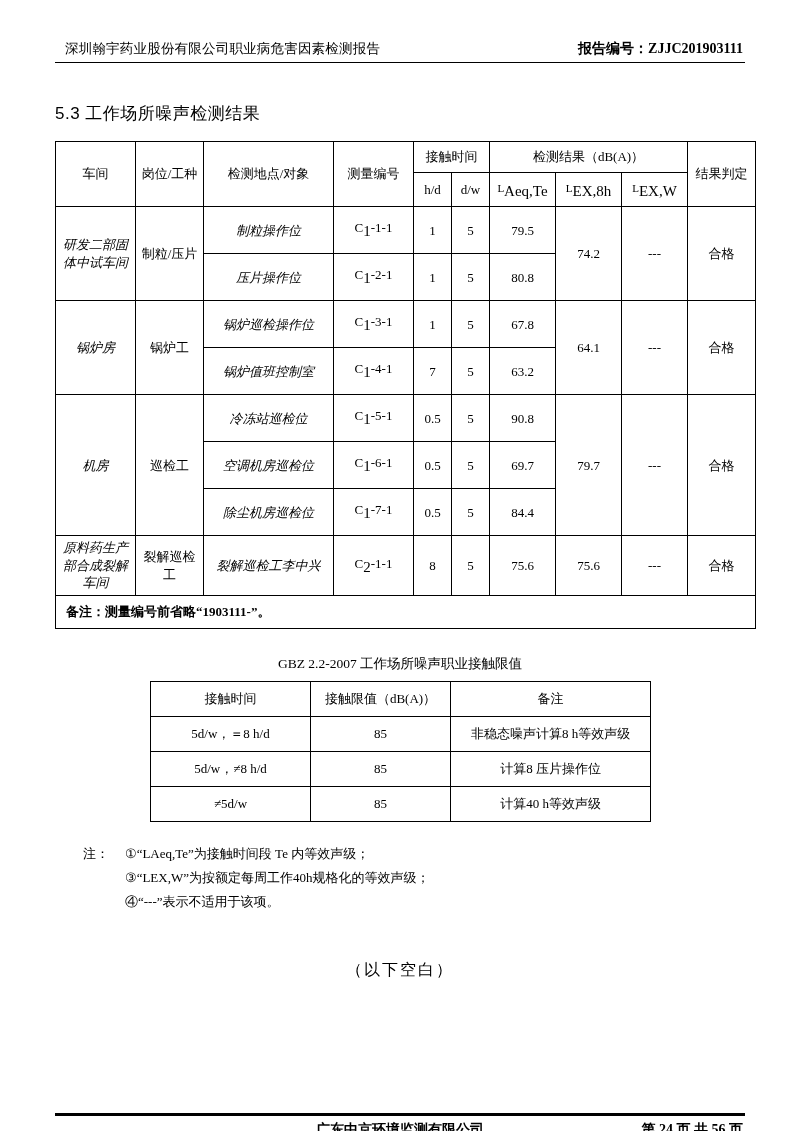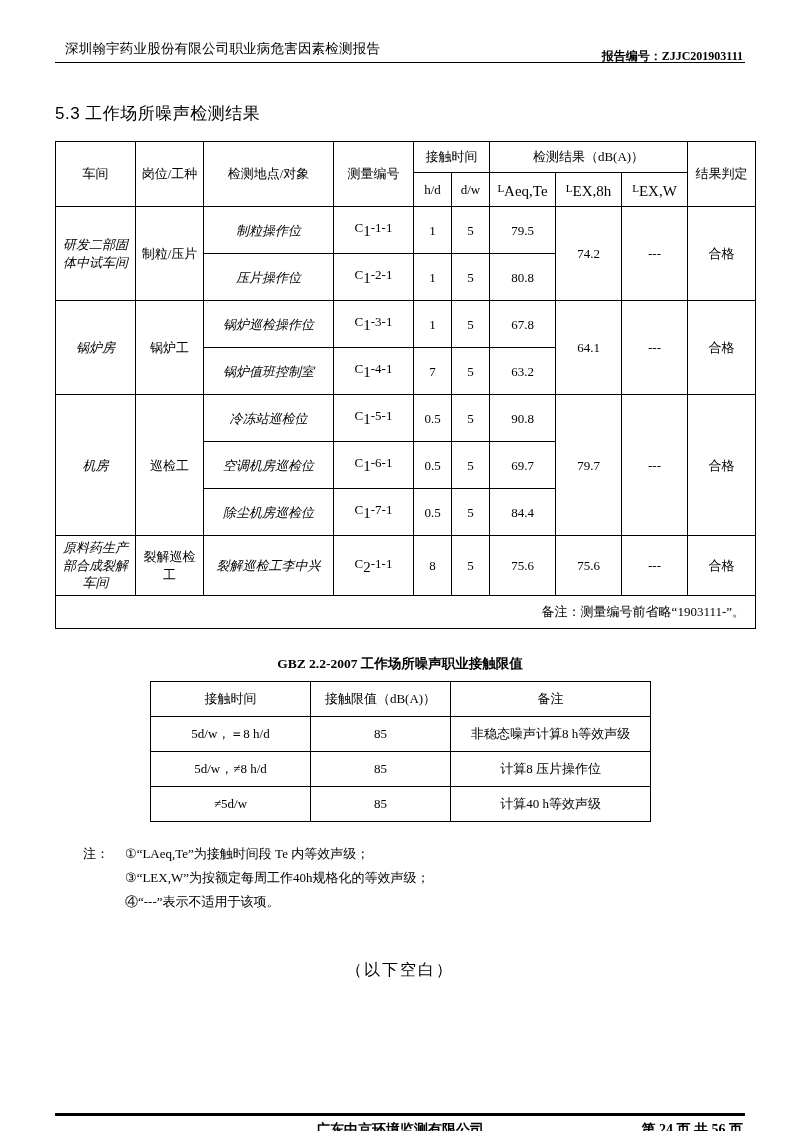--- a/index.html
+++ b/index.html
@@ -31,22 +31,22 @@
     position: absolute;
     left: 10px;
     top: 0;
     font-size: 13.5px;
     font-weight: normal;
     letter-spacing: .2px;
   }
   .doc-header .hdr-right {
     position: absolute;
     right: 2px;
-    top: 8px;
-    font-size: 12px;
+    top: 0;
+    font-size: 14px;
     font-weight: bold;
     font-family: Liberation Serif, serif;
   }
   .hdr-rule {
     position: absolute;
     left: 0;
     right: 0;
     top: 22px;
     border-bottom: 1.6px solid #000;
   }
@@ -85,30 +85,31 @@
     font-style: italic;
   }
   .sub {
     font-size: 15px;
     vertical-align: sub;
   }
   .smallcap {
     font-size: 11px;
   }
   .note-row td {
-    text-align: right;
+    text-align: left;
     padding: 7px 10px;
     font-size: 13px;
+    font-weight: bold;
   }
   
   .limit-title {
     text-align: center;
     margin-top: 26px;
     font-size: 13.5px;
-    font-weight: bold;
+    font-weight: normal;
   }
   .limit-wrap {
     margin: 8px auto 0 auto;
     width: 500px;
   }
   .limit-table {
     border: 1px solid #000;
   }
   .limit-table td {
     border: 1px solid #000;

